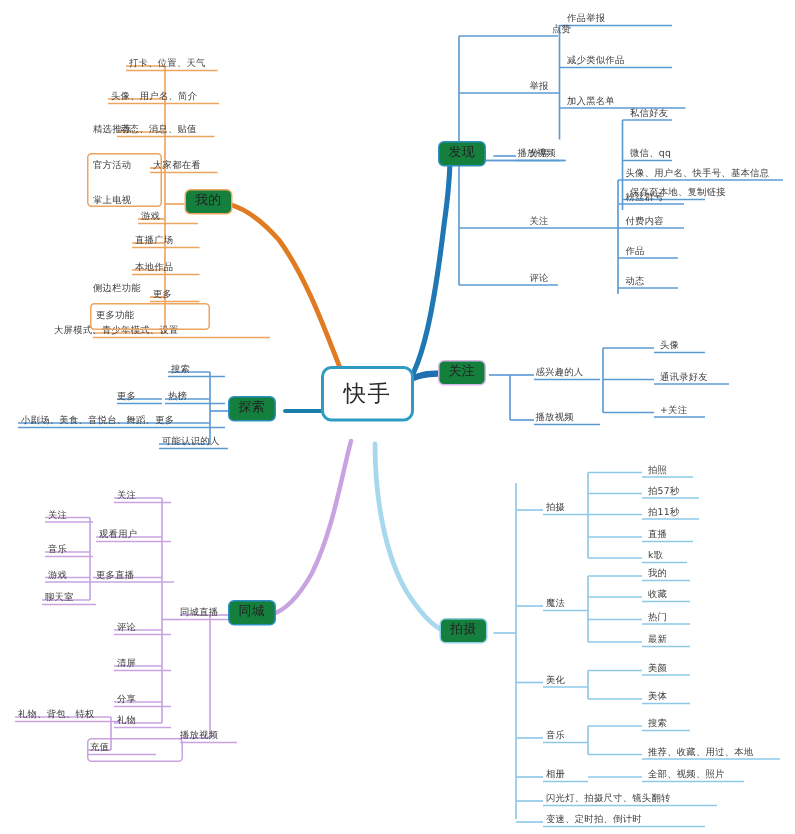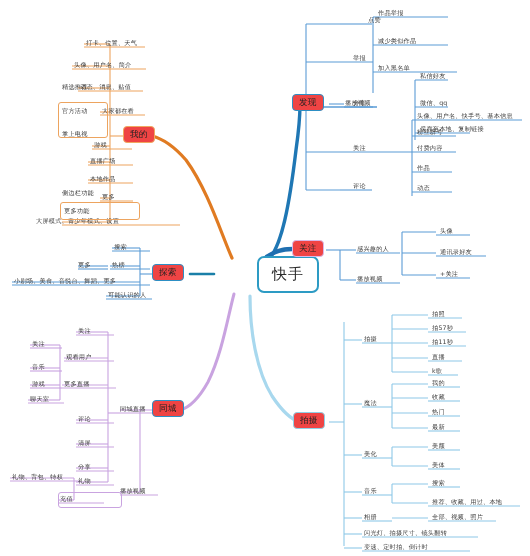--- a/index.html
+++ b/index.html
@@ -8,21 +8,21 @@
   #map{position:absolute;left:0;top:0;width:530px;height:556px;}
   svg.wires{position:absolute;left:0;top:0;width:530px;height:556px;pointer-events:none;}
 
   
   .node{position:absolute;white-space:nowrap;line-height:1;
         font-size:6.2px;color:#3b3b3b;letter-spacing:.2px;}
   .lvl1{font-size:8.6px;color:#222;}
   .root{font-size:15px;color:#2b2b2b;letter-spacing:1px;}
 
   
-  .boxed{border:1.2px solid #9fb6d6;border-radius:4px;padding:3px 6px;background:#ef4444;}
+  .boxed{border:1.2px solid #9fb6d6;border-radius:4px;padding:3px 6px;background:#15803d;}
   .box-blue{border-color:#2d8fc4;}
   .box-lightblue{border-color:#8fd0e6;}
   .box-orange{border-color:#f0a860;}
   .box-purple{border-color:#d9b8e8;}
   .box-root{border:2.2px solid #2d9bc4;border-radius:7px;padding:9px 13px;background:#fff;}
 
   
   .frame{position:absolute;border:1.1px solid #eda45f;border-radius:3px;}
 </style>
 </head>
@@ -244,21 +244,21 @@
       <path d="M392,518 L428,518"></path>
         <path d="M428,521 L496,521"></path>
 
       <path d="M344,534 L362,534"></path>
         <path d="M362,537 L478,537"></path>
       <path d="M344,548 L362,548"></path>
         <path d="M362,551 L470,551"></path>
     </g>
   </svg>
 
-  <div class="node root boxed box-root" style="left:214px;top:256px;margin-left:43px;">快手</div>
+  <div class="node root boxed box-root" style="left:214px;top:244px;">快手</div>
 
   <div class="node lvl1 boxed box-blue" style="left:292px;top:94px;">发现</div>
   <div class="node" style="left:345px;top:100px;">播放视频</div>
 
   <div class="node" style="left:368px;top:17px;">点赞</div>
 
   <div class="node" style="left:353px;top:55px;">举报</div>
   <div class="node" style="left:378px;top:10px;">作品举报</div>
   <div class="node" style="left:378px;top:38px;">减少类似作品</div>
   <div class="node" style="left:378px;top:65px;">加入黑名单</div>

